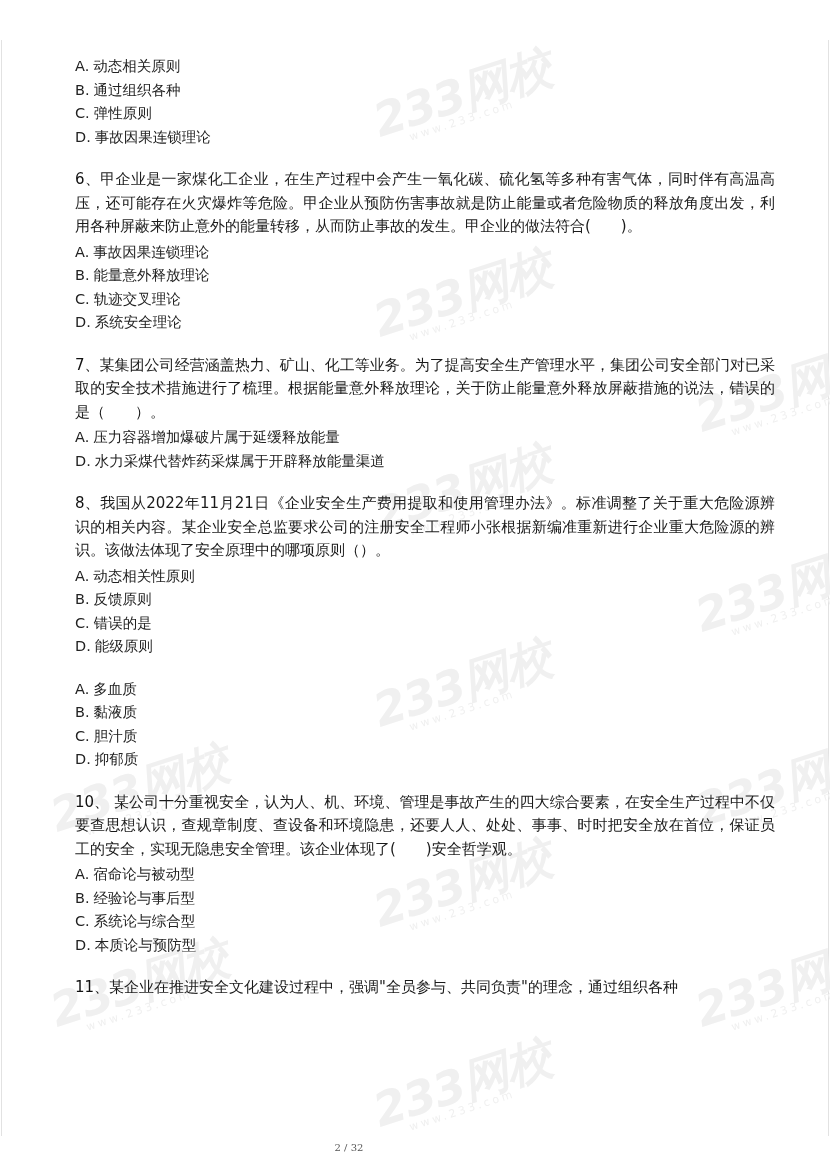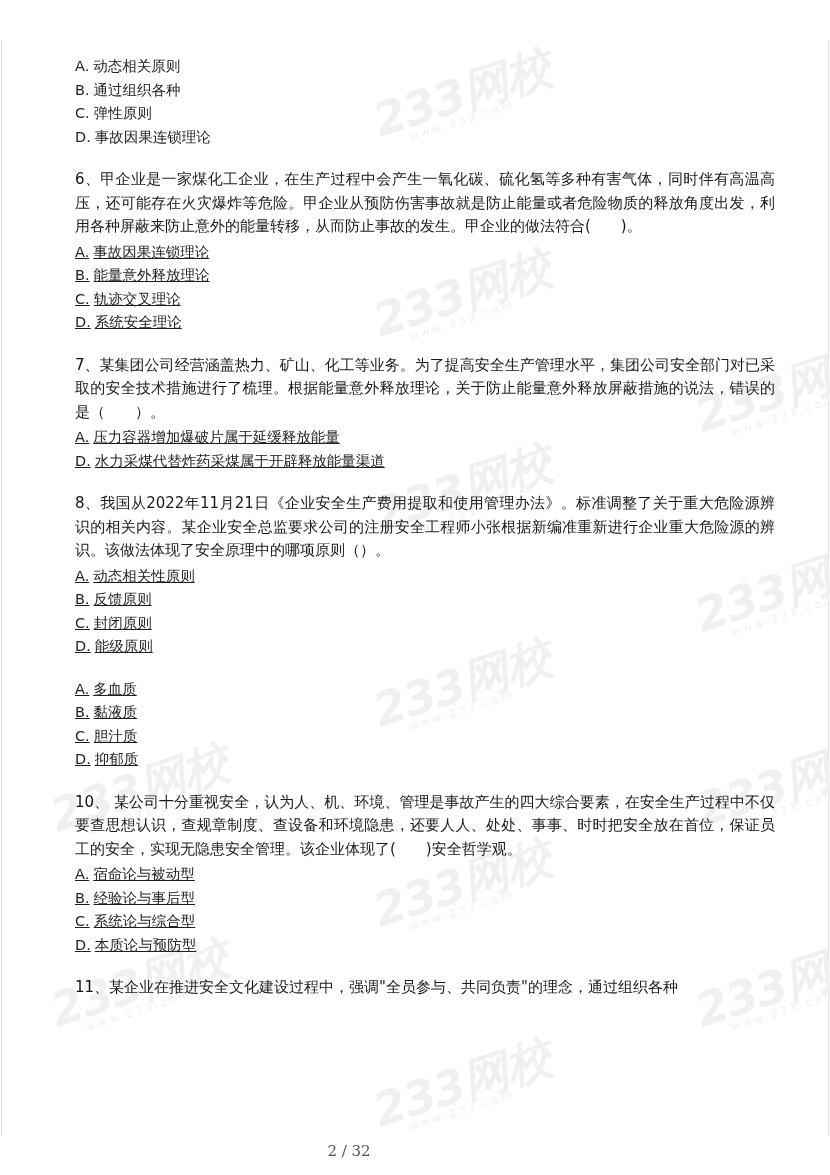--- a/index.html
+++ b/index.html
@@ -87,30 +87,29 @@
       white-space: nowrap;
     }
     .option .opt-letter {
       margin-right: 4px;
     }
     .gap-before {
       margin-top: 19px;
     }
     .gap-small {
       margin-top: 2px;
-      text-decoration: underline;
     }
     .page-footer {
       position: absolute;
       left: 0;
       width: 698px;
       top: 1142px;
       text-align: center;
       font-family: "DejaVu Serif", "Liberation Serif", serif;
-      font-size: 15px;
+      font-size: 10px;
       color: #555;
       z-index: 1;
     }
   </style>
 </head>
 <body>
 
 <div class="edge-line edge-left"></div>
 <div class="edge-line edge-right"></div>
 
@@ -188,21 +187,21 @@
       <li class="option"><span class="opt-letter">A.</span><span>压力容器增加爆破片属于延缓释放能量</span></li>
       <li class="option"><span class="opt-letter">D.</span><span>水力采煤代替炸药采煤属于开辟释放能量渠道</span></li>
     </ul>
   </div>
 
   <div class="question gap-before">
     <p class="q-stem"><span class="q-num">8</span><span>、</span><span>我国从2022年11月21日《企业安全生产费用提取和使用管理办法》。标准调整了关于重大危险源辨识的相关内容。某企业安全总监要求公司的注册安全工程师小张根据新编准重新进行企业重大危险源的辨识。该做法体现了安全原理中的哪项原则（）。</span></p>
     <ul class="options gap-small">
       <li class="option"><span class="opt-letter">A.</span><span>动态相关性原则</span></li>
       <li class="option"><span class="opt-letter">B.</span><span>反馈原则</span></li>
-      <li class="option"><span class="opt-letter">C.</span><span>封闭原则</span></li>
+      <li class="option"><span class="opt-letter">C.</span><span>错误的是</span></li>
       <li class="option"><span class="opt-letter">D.</span><span>能级原则</span></li>
     </ul>
   </div>
 
   <div class="question gap-before">
     <ul class="options gap-small">
       <li class="option"><span class="opt-letter">A.</span><span>多血质</span></li>
       <li class="option"><span class="opt-letter">B.</span><span>黏液质</span></li>
       <li class="option"><span class="opt-letter">C.</span><span>胆汁质</span></li>
       <li class="option"><span class="opt-letter">D.</span><span>抑郁质</span></li>

